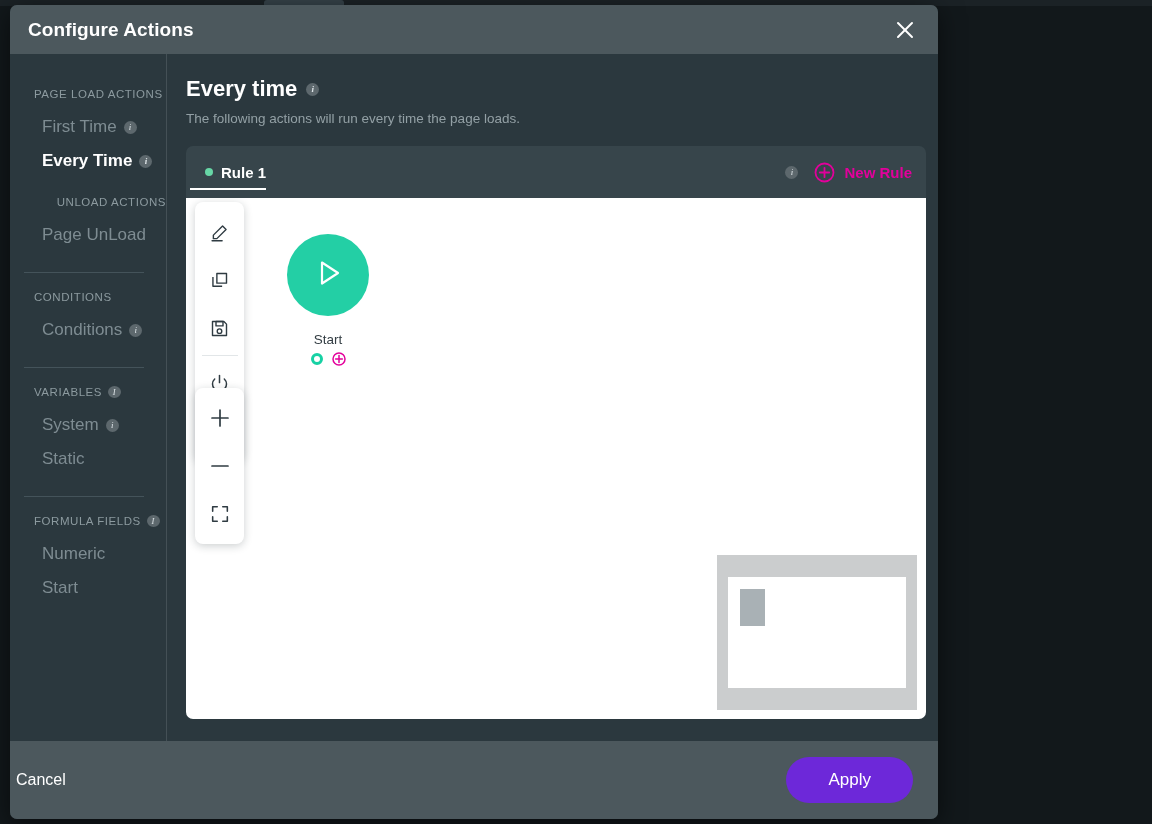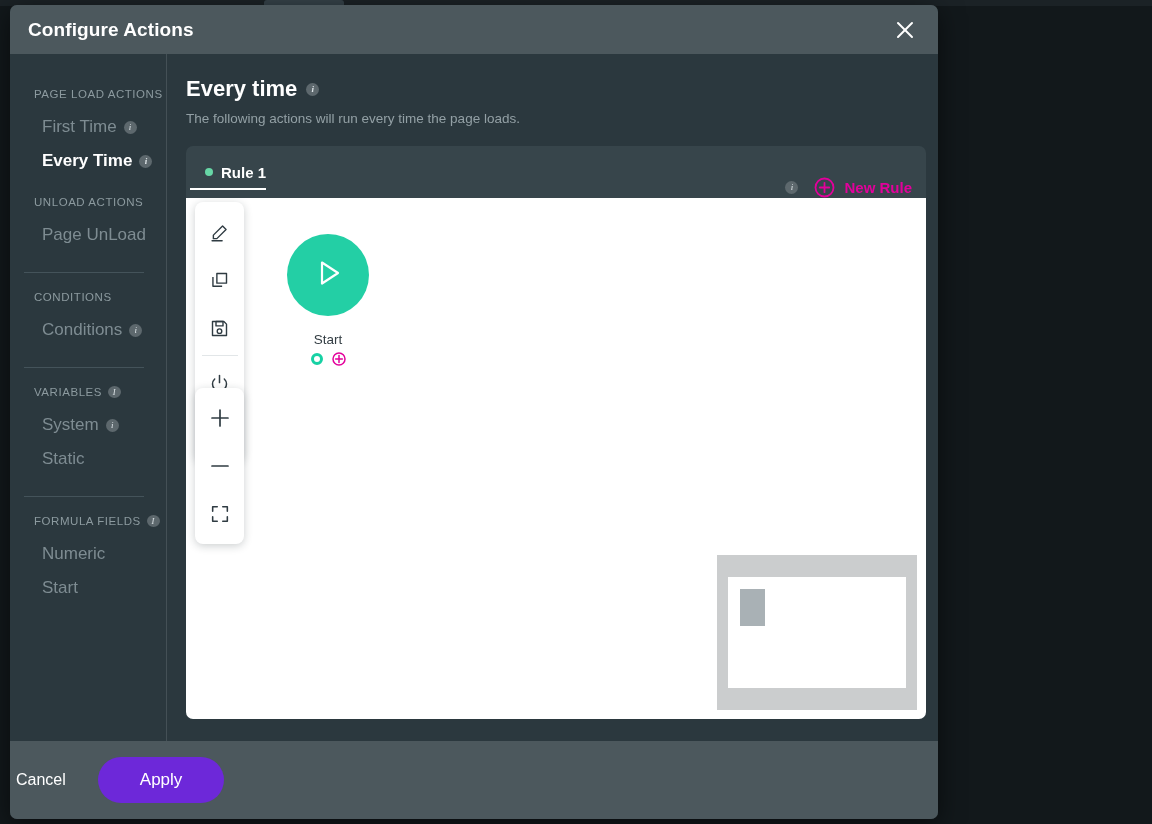--- a/index.html
+++ b/index.html
@@ -156,21 +156,21 @@
   }
 
   
   .tabbar {
     margin-top: 20px;
     height: 52px;
     flex: 0 0 52px;
     background: #37454b;
     border-radius: 7px 7px 0 0;
     display: flex;
-    align-items: flex-end;
+    align-items: center;
     justify-content: space-between;
     padding: 0 14px 0 0;
   }
   .tabs { display: flex; height: 100%; }
   .tab {
     display: flex;
     align-items: center;
     gap: 8px;
     padding: 0 18px 0 19px;
     color: #ffffff;
@@ -306,21 +306,21 @@
     background: #a9b1b5;
   }
 
   
   .footer {
     height: 78px;
     flex: 0 0 78px;
     background: #4c585d;
     display: flex;
     align-items: center;
-    justify-content: flex-start;
+    justify-content: space-between;
     gap: 26px;
     padding-right: 25px;
   }
   .btn-cancel {
     color: #ffffff;
     font-size: 16px;
     background: none;
     border: none;
     cursor: pointer;
     font-family: "Liberation Sans", sans-serif;
@@ -368,21 +368,21 @@
       </div>
       <div class="side-item">
         <span>First Time</span>
         <span class="badge-i">i</span>
       </div>
       <div class="side-item active">
         <span>Every Time</span>
         <span class="badge-i">i</span>
       </div>
 
-      <div class="side-group-title" style="margin-top:18px;">
+      <div class="side-group-title" style="margin-top:18px;justify-content:flex-end;">
         <span>UNLOAD ACTIONS</span>
       </div>
       <div class="side-item">
         <span>Page UnLoad</span>
       </div>
 
       <div class="side-sep"></div>
 
       <div class="side-group-title">
         <span>CONDITIONS</span>

